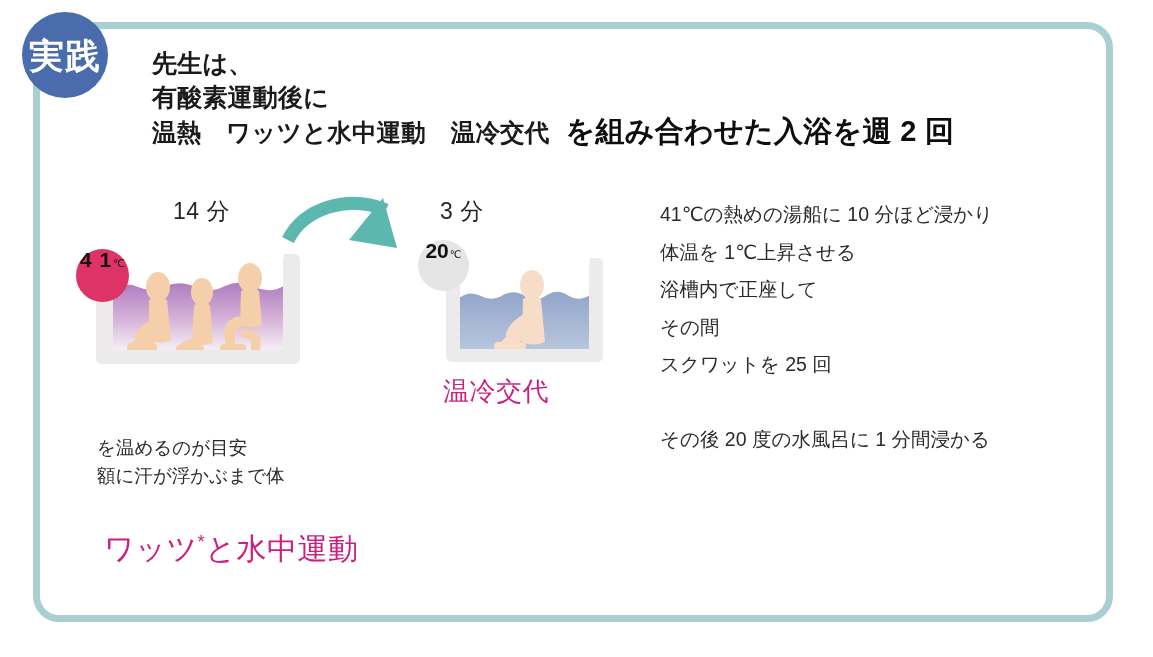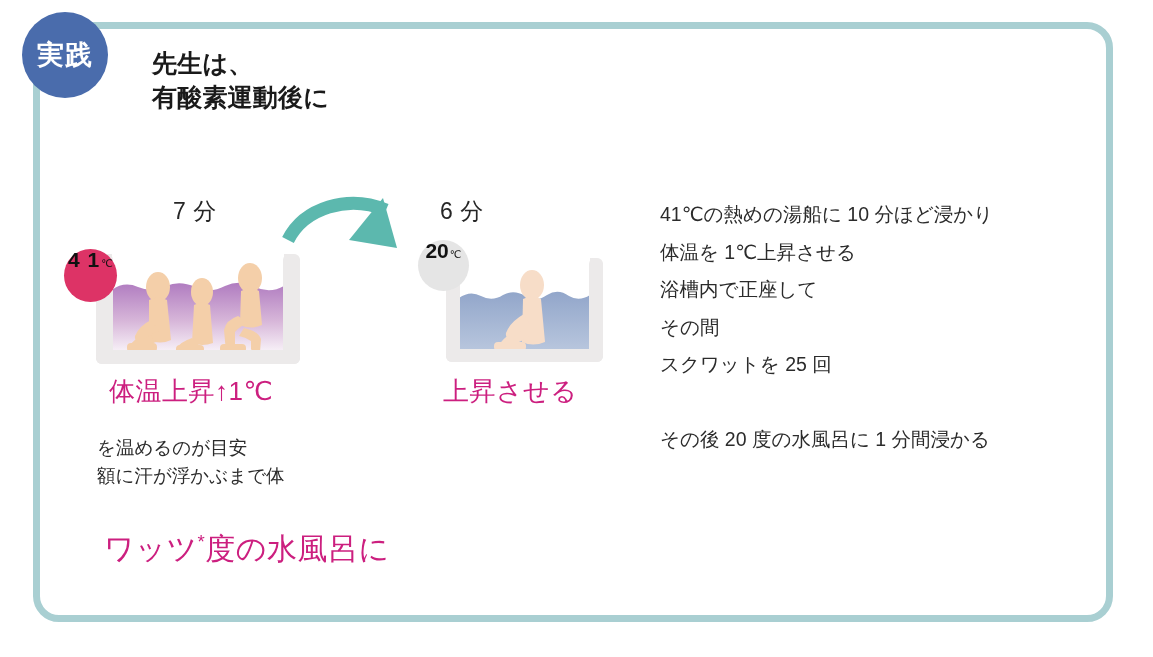--- a/index.html
+++ b/index.html
@@ -41,21 +41,21 @@
     height: 86px;
     border-radius: 50%;
     background: #4a6cac;
     display: flex;
     align-items: center;
     justify-content: center;
     z-index: 5;
   }
   #practice-badge span {
     color: #ffffff;
-    font-size: 27px;
+    font-size: 35px;
     font-weight: bold;
     letter-spacing: 1px;
     line-height: 1;
   }
 
   
   #header {
     position: absolute;
     left: 152px;
     top: 46px;
@@ -104,21 +104,21 @@
   
   .temp-badge {
     position: absolute;
     border-radius: 50%;
     display: flex;
     align-items: baseline;
     justify-content: center;
     z-index: 4;
   }
   #temp-hot {
-    left: 64px;
+    left: 76px;
     top: 249px;
     width: 53px;
     height: 53px;
     background: #dd3366;
   }
   #temp-cold {
     left: 418px;
     top: 240px;
     width: 51px;
     height: 51px;
@@ -210,24 +210,28 @@
 
   <div id="frame"></div>
 
   <div id="practice-badge">
     <span>実践</span>
   </div>
 
   <div id="header">
     <div class="hdr-line">先生は、</div>
     <div class="hdr-line">有酸素運動後に</div>
-  </div>
-
-  <div class="duration" id="duration-hot">7 分</div>
-  <div class="duration" id="duration-cold">6 分</div>
+    <div id="hdr-line3-wrap">
+      <span id="hdr-line3-left">温熱　ワッツと水中運動　温冷交代</span>
+      <span id="hdr-line3-right">を組み合わせた入浴を週 2 回</span>
+    </div>
+  </div>
+
+  <div class="duration" id="duration-hot">14 分</div>
+  <div class="duration" id="duration-cold">3 分</div>
 
   <div class="tub" id="tub-hot">
     <svg width="212" height="118" viewBox="0 0 212 118" xmlns="http://www.w3.org/2000/svg">
       <defs>
         <linearGradient id="hotWater" x1="0" y1="0" x2="0" y2="1">
           <stop offset="0%" stop-color="#b07cc0"></stop>
           <stop offset="55%" stop-color="#d7b6d9"></stop>
           <stop offset="100%" stop-color="#f8f2f8"></stop>
         </linearGradient>
         <clipPath id="hotClip">
@@ -307,29 +311,28 @@
       <span class="temp-unit">℃</span>
   </div>
 
   <div style="position:absolute;left:282px;top:196px;">
     <svg width="152" height="82" viewBox="0 0 152 82" xmlns="http://www.w3.org/2000/svg">
       <path d="M6,44 C22,12 66,-2 104,14" stroke="#5cb8ae" stroke-width="13" fill="none" stroke-linecap="butt"></path>
       <path d="M101,2 L115,52 L67,44 Z" fill="#5cb8ae"></path>
     </svg>
   </div>
 
-  <div class="magenta-caption" id="caption-hot">体温上昇↑1℃</div>
-  <div class="magenta-caption" id="caption-cold">上昇させる</div>
+  <div class="magenta-caption" id="caption-cold">温冷交代</div>
 
   <div id="note-left">
     <div>を温めるのが目安</div>
     <div>額に汗が浮かぶまで体</div>
   </div>
 
-  <div id="watsu"><span>ワッツ</span><sup>*</sup><span>度の水風呂に</span></div>
+  <div id="watsu"><span>ワッツ</span><sup>*</sup><span>と水中運動</span></div>
 
   <div id="description">
       <div>41℃の熱めの湯船に 10 分ほど浸かり</div>
       <div>体温を 1℃上昇させる</div>
       <div>浴槽内で正座して</div>
       <div>その間</div>
       <div>スクワットを 25 回</div>
       <div class="spacer"></div>
       <div>その後 20 度の水風呂に 1 分間浸かる</div>
     </div>

